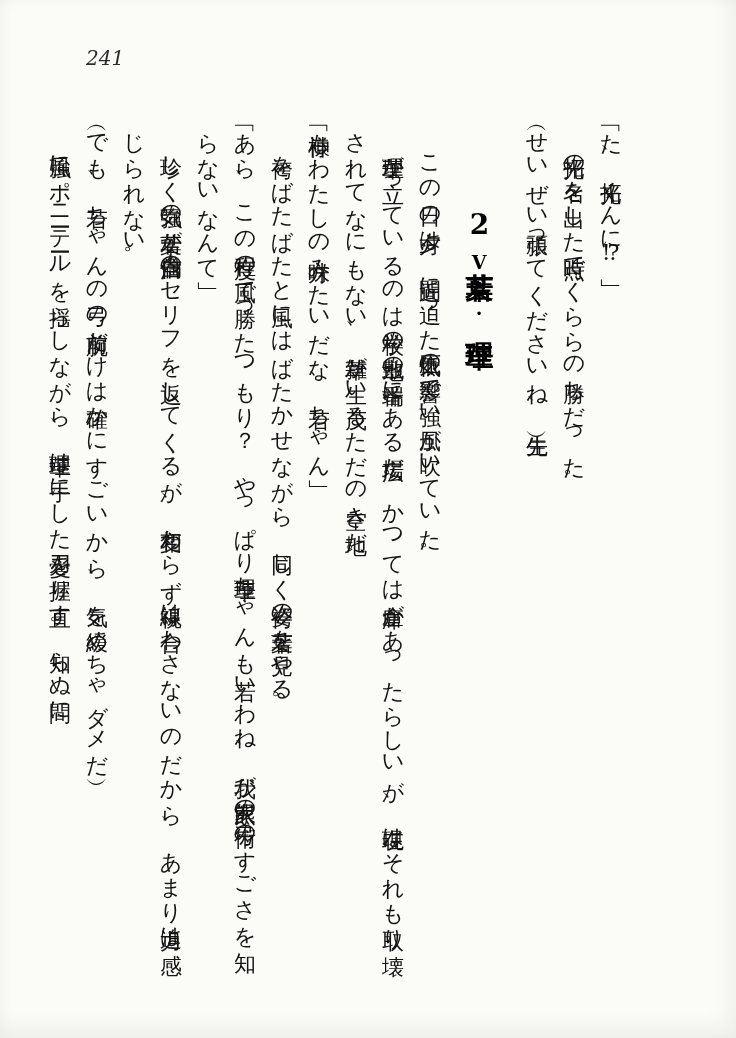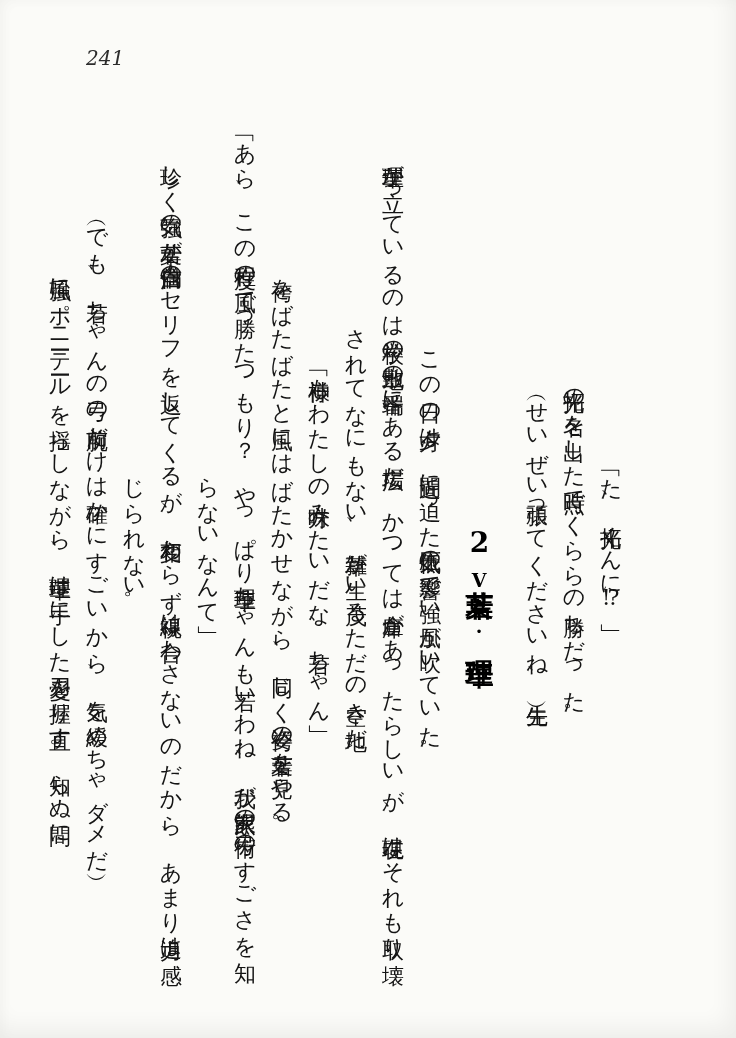--- a/index.html
+++ b/index.html
@@ -9,21 +9,20 @@
     font-family: "DejaVu Serif", "Liberation Serif", serif;
   }
   .book-page {
     position: relative;
     width: 736px;
     height: 1038px;
     background: #fbfbf8;
     overflow: hidden;
     box-shadow: inset -6px -10px 22px rgba(0,0,0,0.055),
                 inset 4px 2px 12px rgba(0,0,0,0.02);
-    text-align: center;
   }
   .page-number {
     position: absolute;
     top: 46px;
     left: 86px;
     font-style: italic;
     font-size: 20px;
     color: #2c2c2c;
   }
   .text-body {

